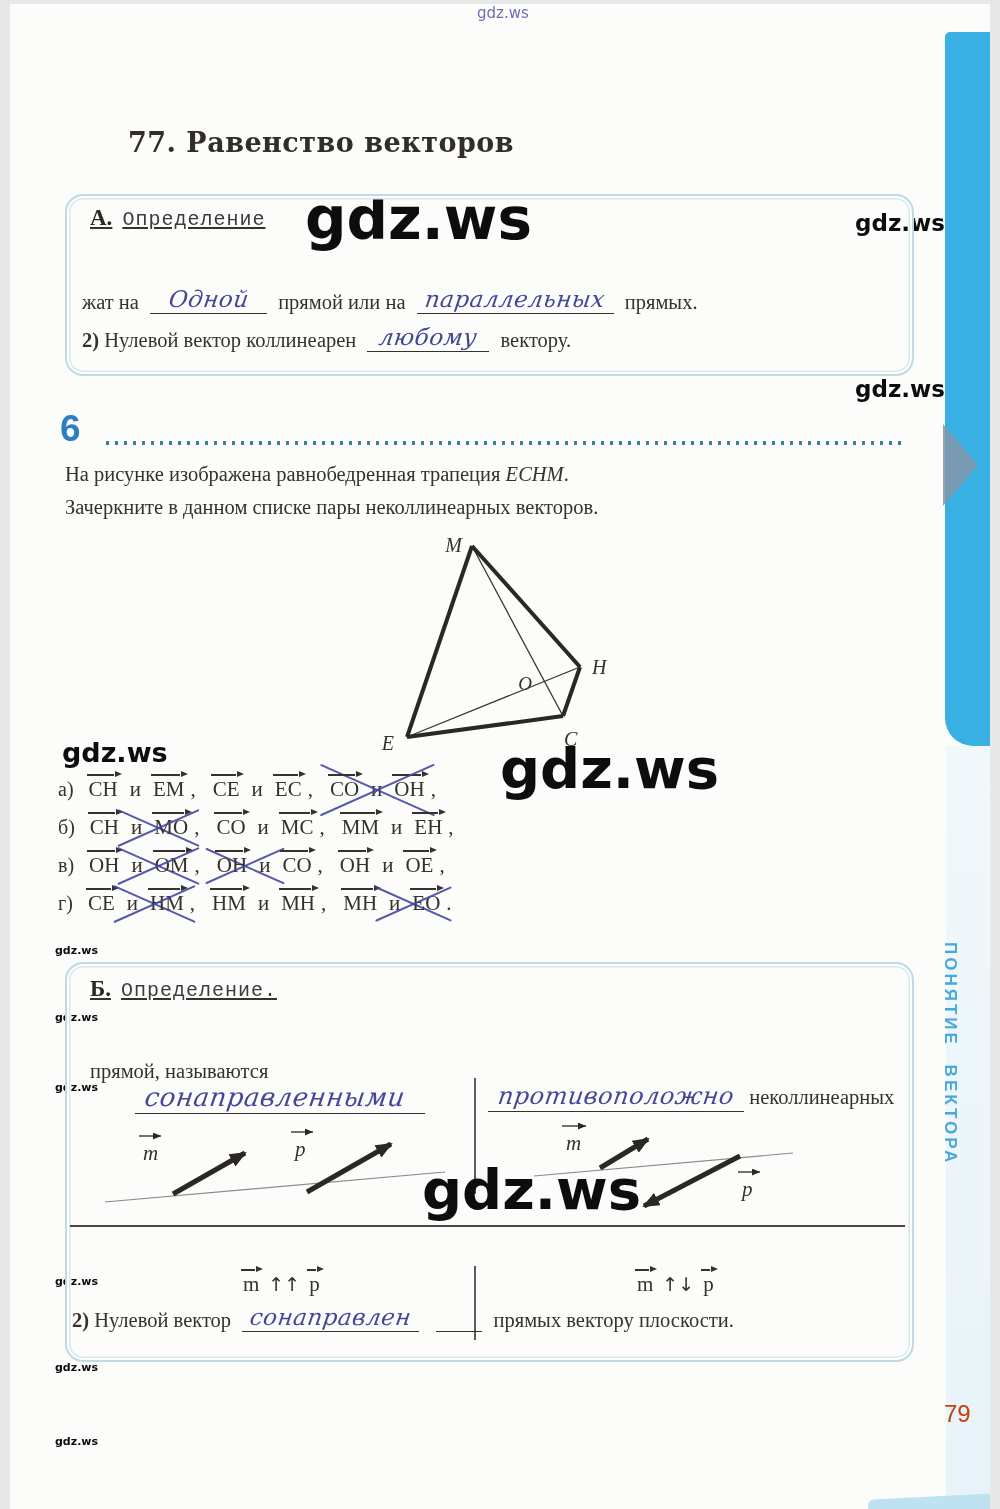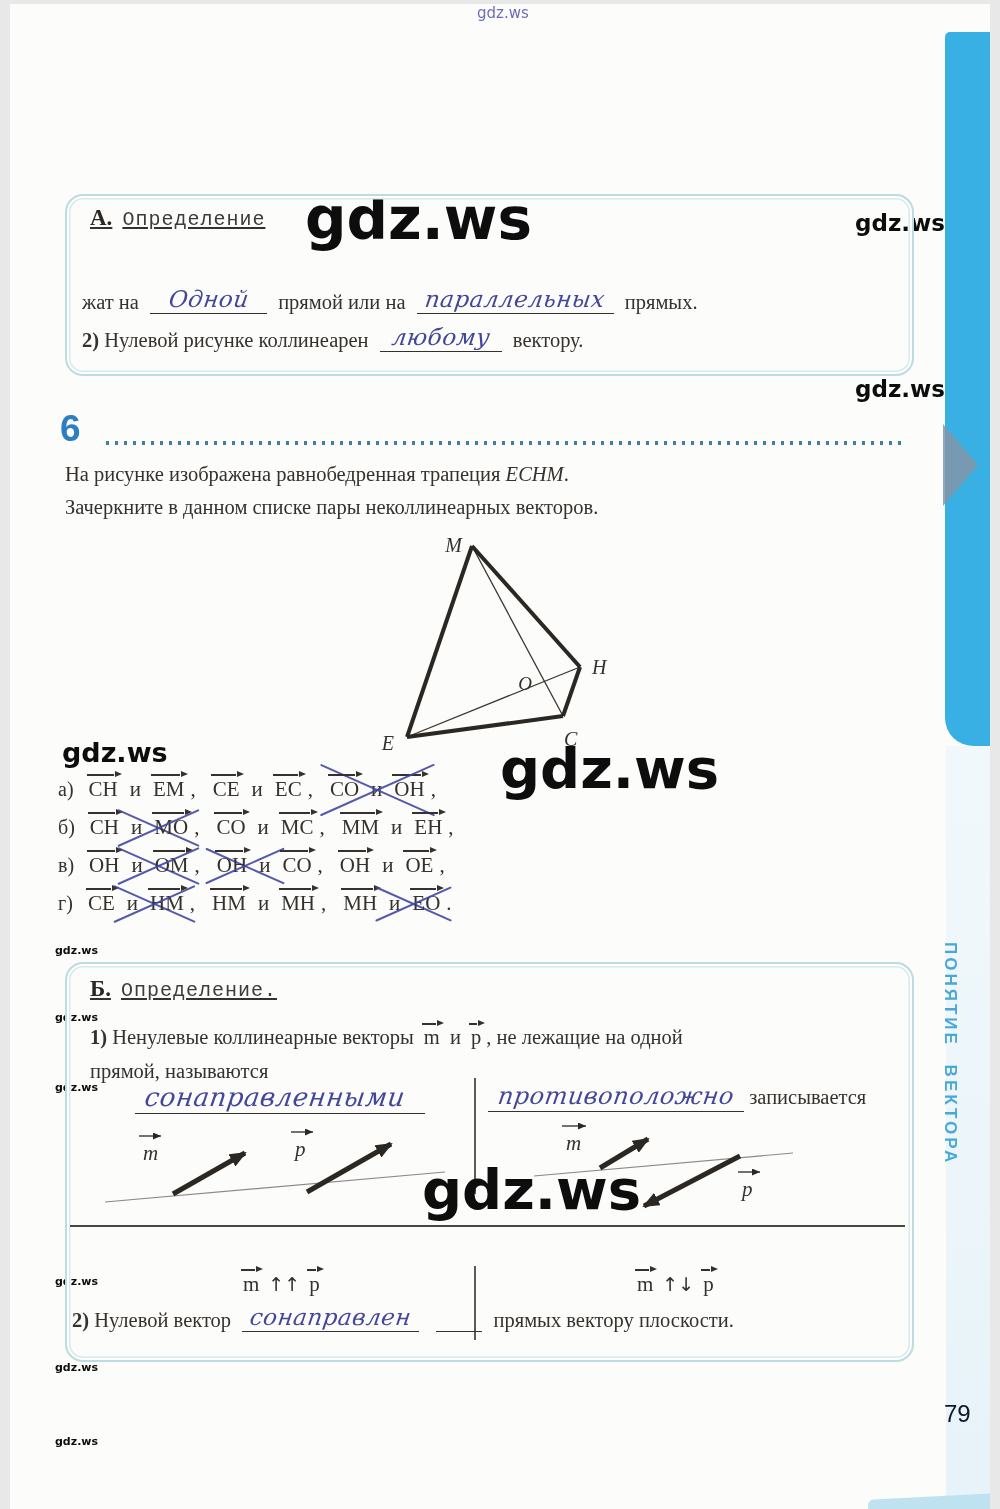--- a/index.html
+++ b/index.html
@@ -84,21 +84,21 @@
            border-radius:5px 2px 2px 28px;}
   .bartri{position:absolute;left:933px;top:420px;width:0;height:0;
           border-top:41px solid transparent;border-bottom:41px solid transparent;
           border-left:35px solid #8296a9;opacity:.85;}
   .wash{position:absolute;left:936px;top:742px;width:58px;height:767px;
         background:linear-gradient(to bottom,#f1f8fb,#e7f3f9);}
   .sidelabel{position:absolute;left:930px;top:938px;height:280px;writing-mode:vertical-rl;
              font-family:"Liberation Sans",sans-serif;font-weight:bold;font-size:17px;
              letter-spacing:3px;word-spacing:10px;color:#4aa8d8;}
   .pagenum{position:absolute;left:934px;top:1396px;font-family:"Liberation Sans",sans-serif;
-           font-size:24px;color:#0f172a;}
+           font-size:24px;color:#c2410c;}
   .corner{position:absolute;left:858px;top:1492px;width:150px;height:16px;background:#bfe2f1;
           transform:rotate(-3deg);border-radius:6px;}
 
   svg text{font-family:"Liberation Serif",serif;}
 </style>
 </head>
 <body>
 
 <div class="page">
 
@@ -109,35 +109,36 @@
   <span class="wm wm-midleft">gdz.ws</span>
   <span class="wm wm-midbig">gdz.ws</span>
   <span class="wm wm-bigB">gdz.ws</span>
   <span class="wm wm-t1">gdz.ws</span>
   <span class="wm wm-t2">gdz.ws</span>
   <span class="wm wm-t3">gdz.ws</span>
   <span class="wm wm-t4">gdz.ws</span>
   <span class="wm wm-t5">gdz.ws</span>
   <span class="wm wm-t6">gdz.ws</span>
 
+  <div class="title">77. Равенство векторов</div>
 
   <div class="defbox boxA"></div>
   <div class="boxhead" style="left:80px;top:201px;">
     <span class="blet">А.</span><span class="bword">Определение</span>
   </div>
   <div class="bline" style="left:72px;top:284px;">
     <span>жат на</span>
     <span class="fill" style="min-width:105px;"><span class="hand">Одной</span></span>
     <span>прямой или на</span>
     <span class="fill" style="min-width:185px;"><span class="hand">параллельных</span></span>
     <span>прямых.</span>
   </div>
   <div class="bline" style="left:72px;top:322px;">
     <span class="bnum">2)</span>
-    <span>Нулевой рисунке коллинеарен</span>
+    <span>Нулевой вектор коллинеарен</span>
     <span class="fill" style="min-width:110px;"><span class="hand">любому</span></span>
     <span>вектору.</span>
   </div>
 
   <div class="exnum">6</div>
   <div class="dotline"></div>
   <div class="extext" style="top:492px;">Зачеркните в данном списке пары неколлинеарных векторов.</div>
   <div class="extext" style="top:459px;">
     <span>На рисунке изображена равнобедренная трапеция</span>
     <span class="math">ECHM</span><span>.</span>
@@ -166,35 +167,28 @@
       <div class="vrow" style="top: 773px;"><span class="rlabel">а)</span><span class="vec">CH</span><span class="conj">и</span><span class="vec">EM</span><span class="sep">,</span><span class="vec">CE</span><span class="conj">и</span><span class="vec">EC</span><span class="sep">,</span><span class="xwrap"><span class="vec">CO</span><span class="conj">и</span><span class="vec">OH</span></span><span class="sep">,</span></div>
       <div class="vrow" style="top: 811px;"><span class="rlabel">б)</span><span class="vec">CH</span><span class="xwrap"><span class="conj">и</span><span class="vec">MO</span></span><span class="sep">,</span><span class="vec">CO</span><span class="conj">и</span><span class="vec">MC</span><span class="sep">,</span><span class="vec">MM</span><span class="conj">и</span><span class="vec">EH</span><span class="sep">,</span></div>
       <div class="vrow" style="top: 849px;"><span class="rlabel">в)</span><span class="vec">OH</span><span class="xwrap"><span class="conj">и</span><span class="vec">OM</span></span><span class="sep">,</span><span class="xwrap"><span class="vec">OH</span><span class="conj">и</span></span><span class="vec">CO</span><span class="sep">,</span><span class="vec">OH</span><span class="conj">и</span><span class="vec">OE</span><span class="sep">,</span></div>
       <div class="vrow" style="top: 887px;"><span class="rlabel">г)</span><span class="vec">CE</span><span class="xwrap"><span class="conj">и</span><span class="vec">HM</span></span><span class="sep">,</span><span class="vec">HM</span><span class="conj">и</span><span class="vec">MH</span><span class="sep">,</span><span class="vec">MH</span><span class="xwrap"><span class="conj">и</span><span class="vec">EO</span></span><span class="sep">.</span></div>
     </div>
 
   <div class="defbox boxB"></div>
   <div class="boxhead" style="left:80px;top:972px;">
     <span class="blet">Б.</span><span class="bword">Определение.</span>
   </div>
-  <div class="bline" style="left:80px;top:1022px;">
-    <span class="bnum">1)</span>
-    <span>Ненулевые коллинеарные векторы</span>
-    <span class="vec">m</span>
-    <span>и</span>
-    <span class="vec">p</span><span>, не лежащие на одной</span>
-  </div>
   <div class="bline" style="left:80px;top:1056px;">прямой, называются</div>
 
   <div class="answer" style="left:125px;top:1080px;">
     <span class="ansline" style="min-width:270px;"><span class="hand" style="font-size:26px;">сонаправленными</span></span>
   </div>
   <div class="answer" style="left:478px;top:1080px;">
     <span class="ansline" style="min-width:200px;"><span class="hand" style="font-size:24px;">противоположно</span></span>
-    <span>записывается</span>
+    <span>неколлинеарных</span>
   </div>
   <div class="divider div1"></div>
 
   <div class="minifig" style="left:85px;top:1118px;">
     <svg width="360" height="88" viewBox="0 0 360 88">
       <defs>
         <marker id="ahb" markerUnits="userSpaceOnUse" markerWidth="18" markerHeight="14" refX="15" refY="7" orient="auto">
           <path d="M0,0 L17,7 L0,14 z" fill="#2b2722"></path>
         </marker>
         <marker id="ahs" markerUnits="userSpaceOnUse" markerWidth="9" markerHeight="7" refX="8" refY="3.5" orient="auto">

